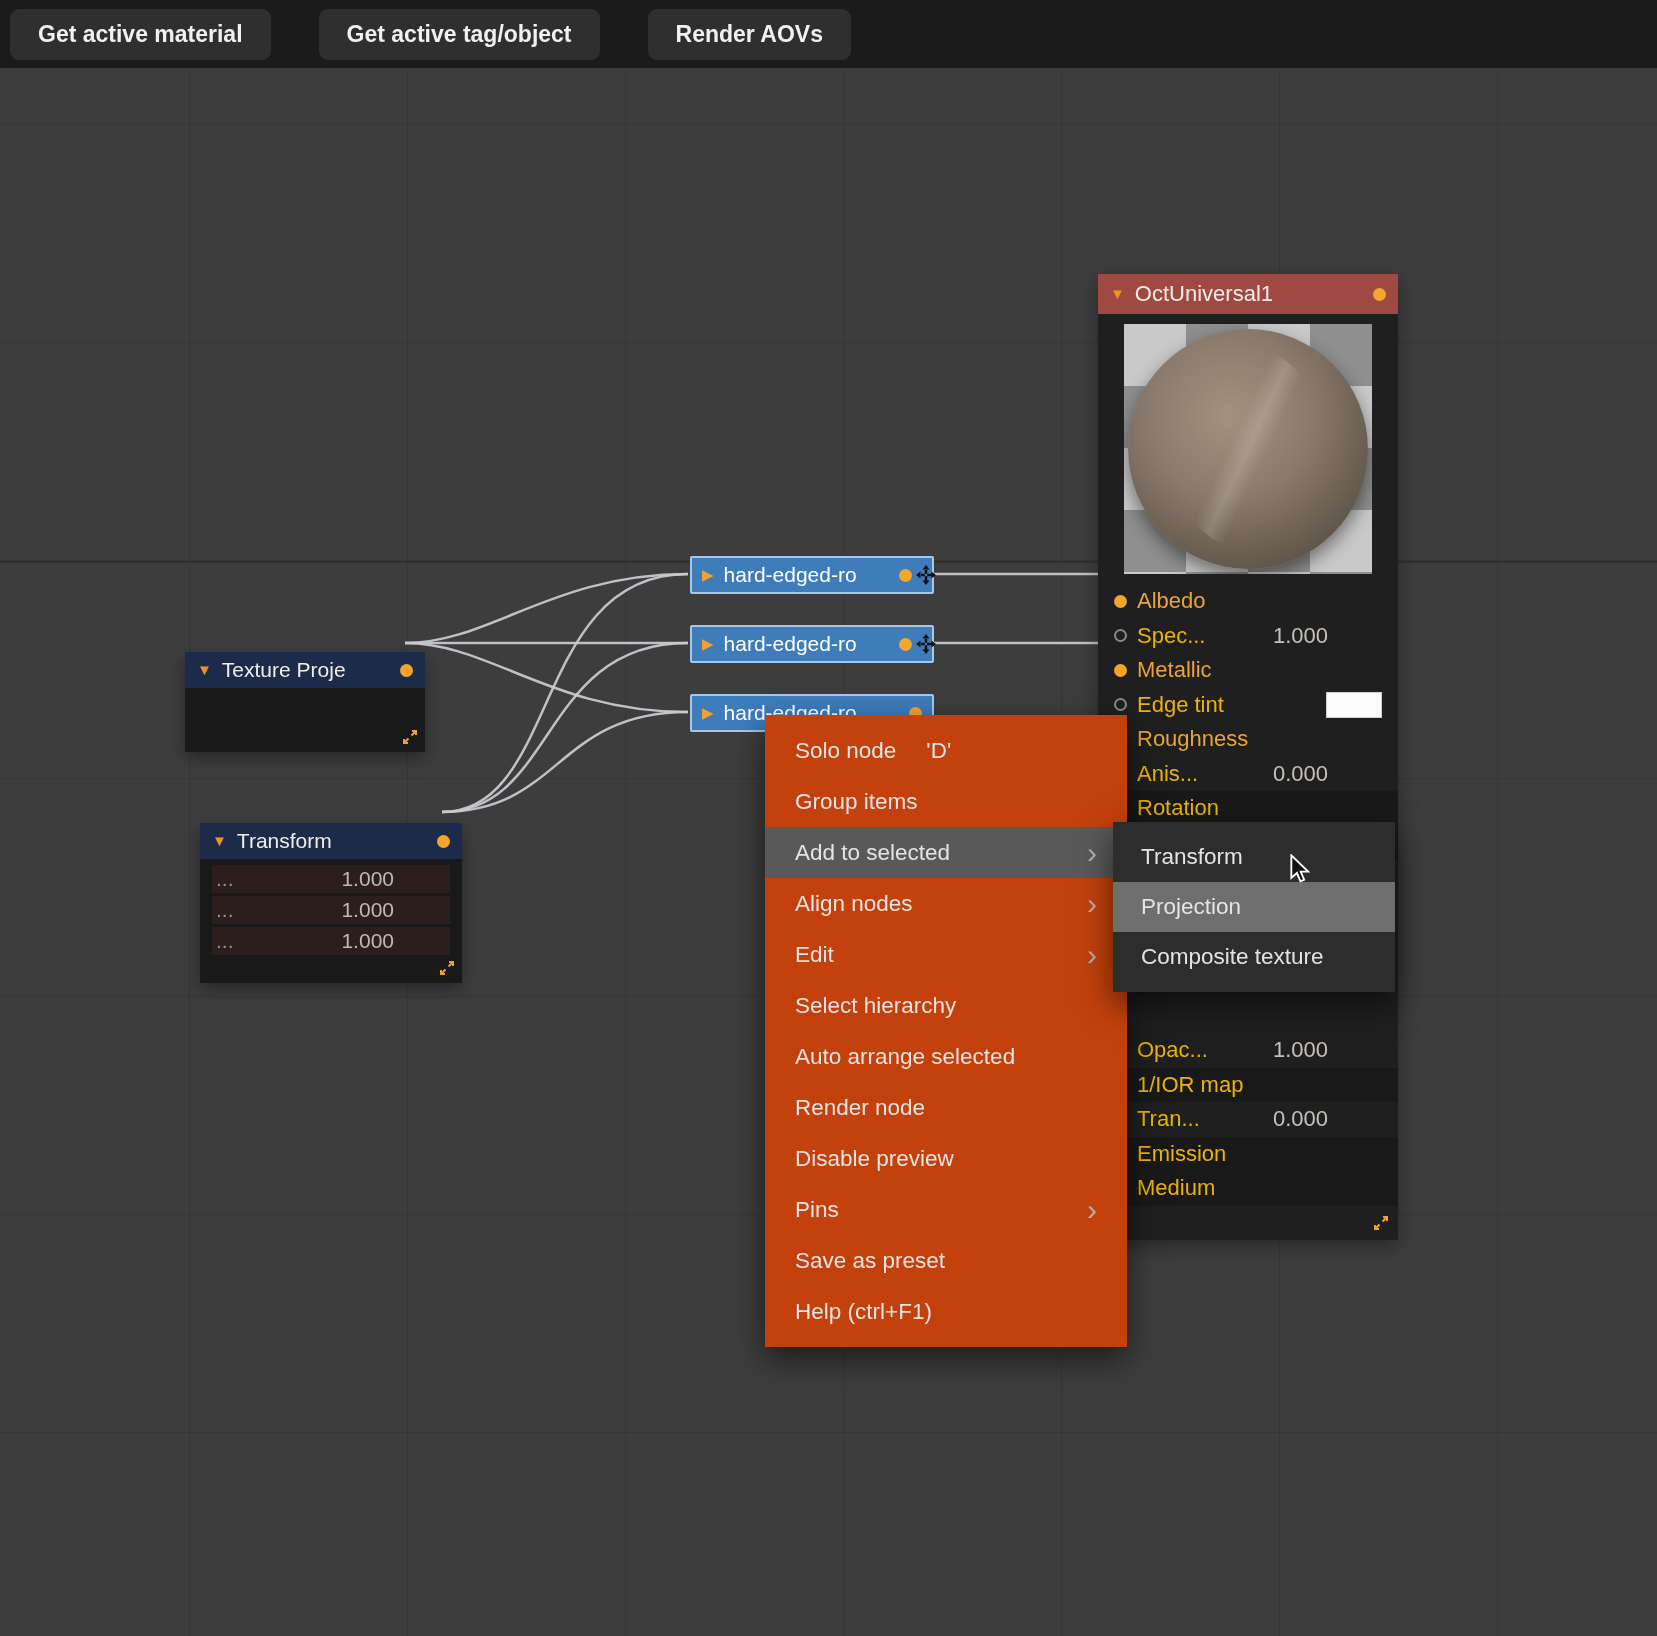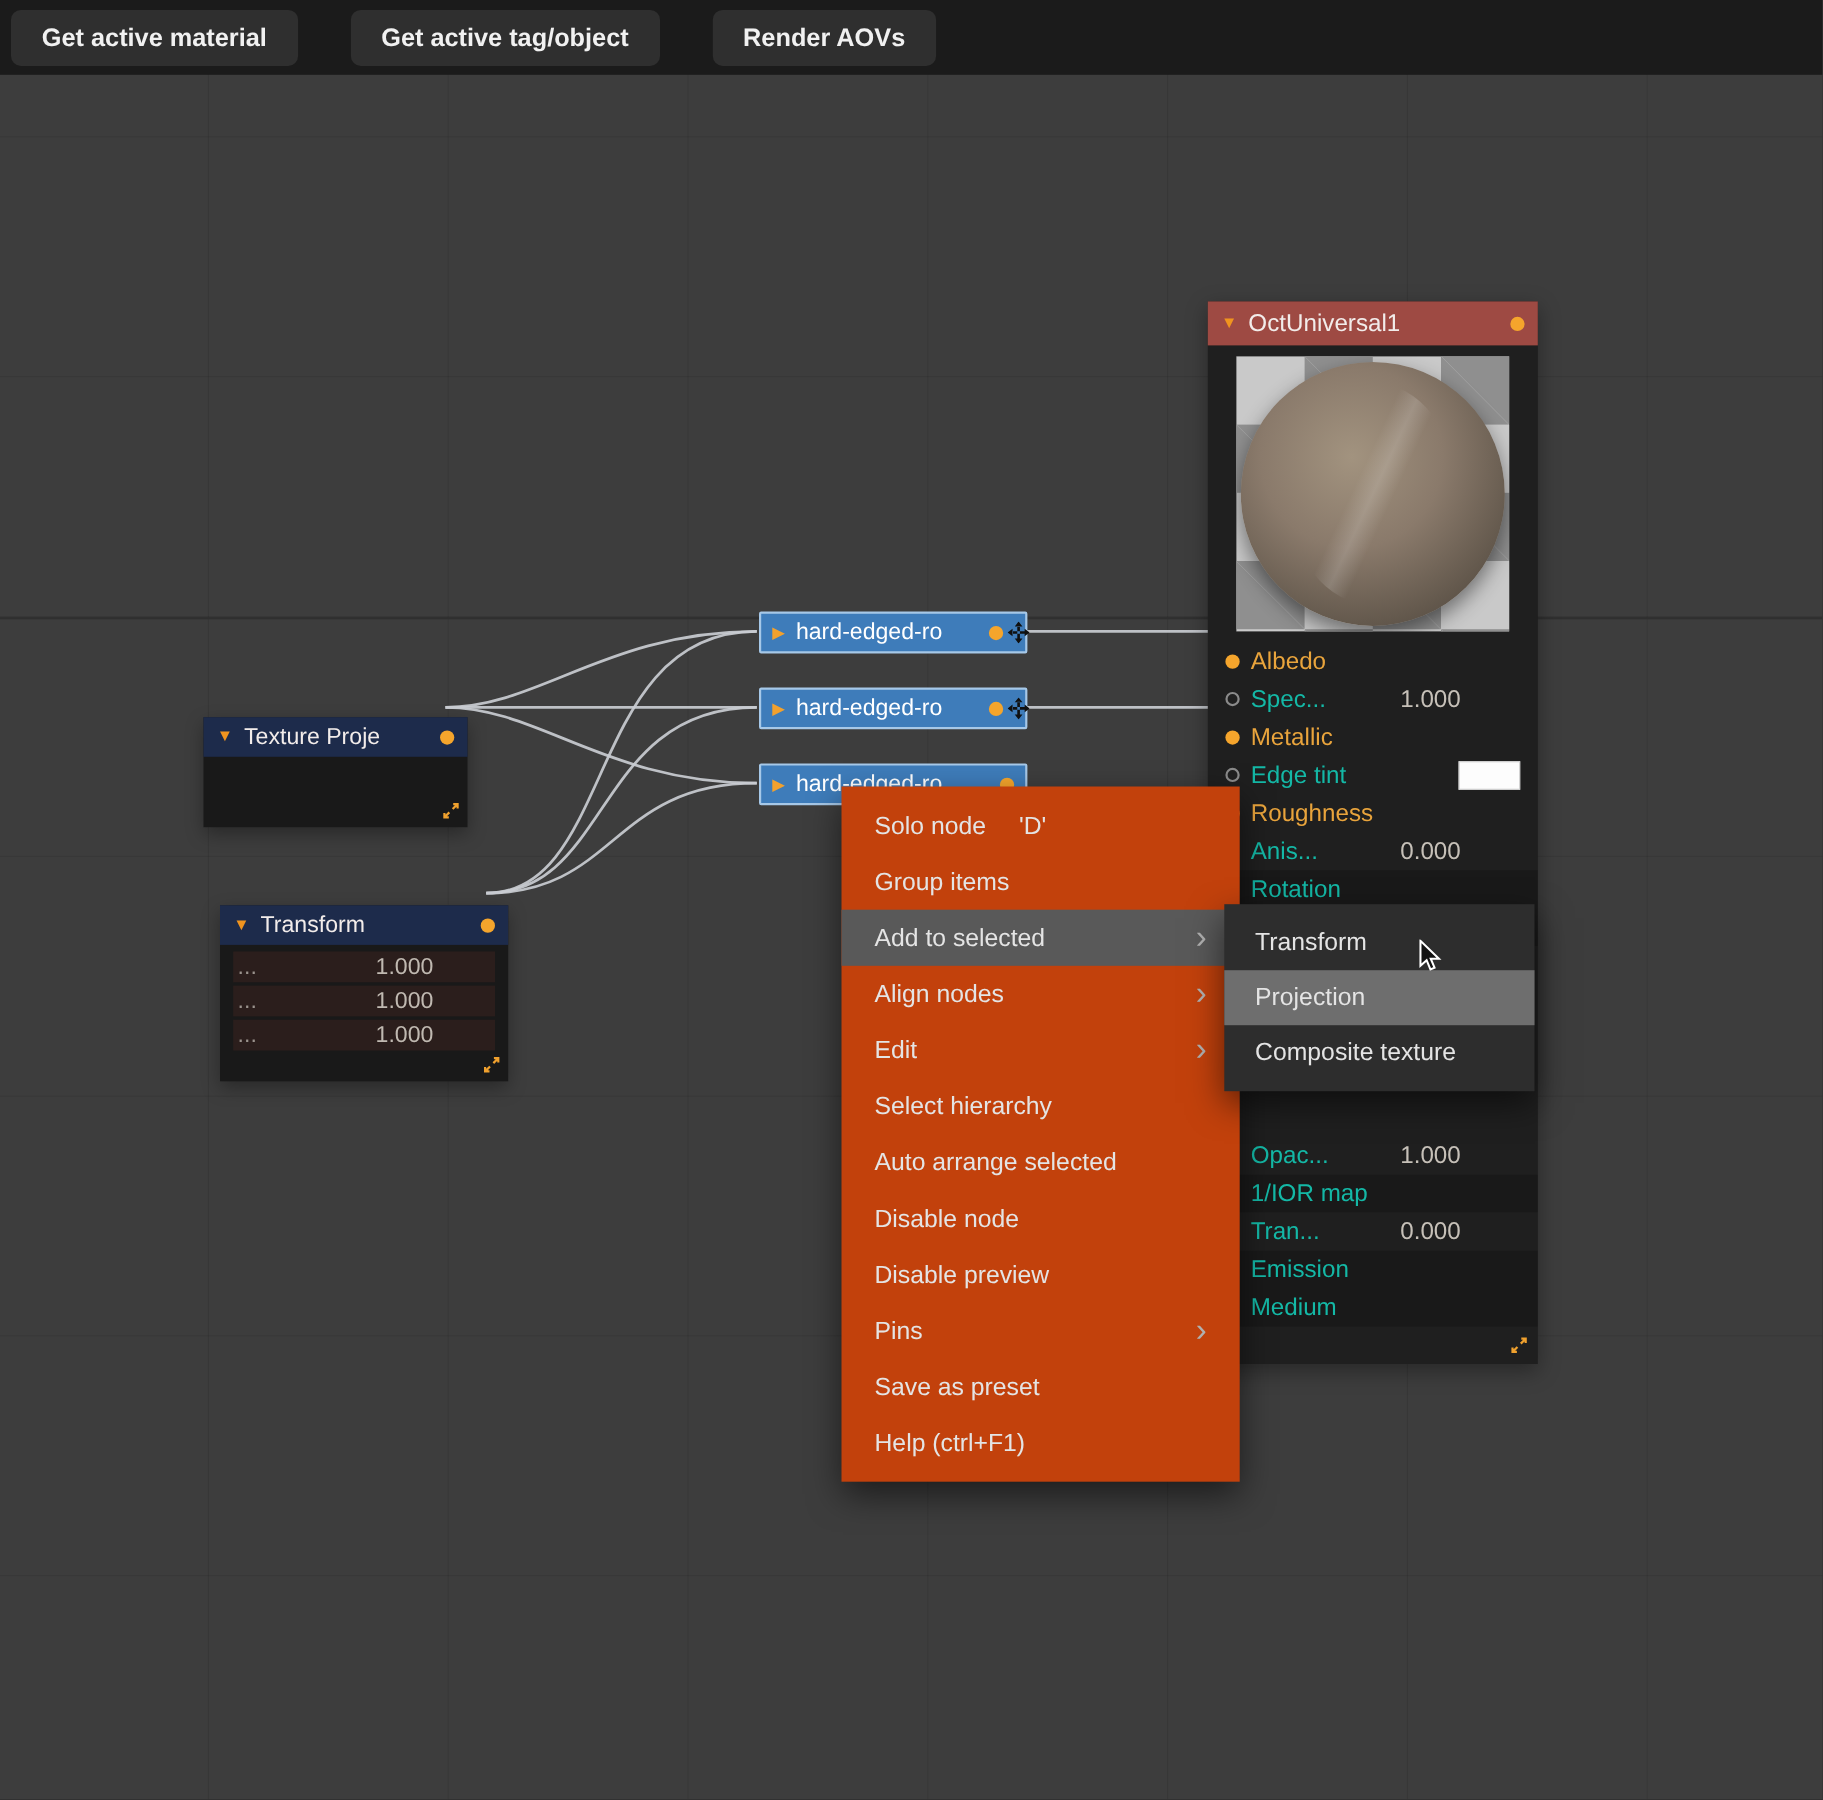--- a/index.html
+++ b/index.html
@@ -43,21 +43,21 @@
     background-size:124px 124px;background-position:0 0,62px 62px;overflow:hidden;}
   .sphere{position:absolute;left:4px;top:5px;width:240px;height:240px;border-radius:50%;
     background:radial-gradient(circle at 42% 36%, #a2937f 0%, #8a7a6b 40%, #655a4e 72%, #453d35 100%);
     box-shadow:0 8px 18px rgba(0,0,0,.45);}
   .sphere::after{content:"";position:absolute;left:18%;top:8%;width:64%;height:84%;border-radius:50%;
     background:linear-gradient(115deg, transparent 42%, rgba(255,255,255,.16) 50%, transparent 58%);}
   .pgroup{position:absolute;left:0;width:300px;}
   .pg1{top:310px;} .pg2{top:759px;}
   .prow{display:flex;align-items:center;height:34.5px;padding:0 16px;}
   .prow.shaded{background:rgba(0,0,0,0.18);}
-  .plabel{font-size:22px;color:#14b8a6;margin-left:10px;white-space:nowrap;}
+  .plabel{font-size:22px;color:#eab308;margin-left:10px;white-space:nowrap;}
   .prow.orange .plabel{color:#e9a43c;}
   .pspacer{width:13px;height:13px;flex:none;}
   .pvalue{font-size:22px;color:#c6c0b8;margin-left:auto;margin-right:54px;}
   .swatch{width:56px;height:26px;background:#fdfdfd;border:1px solid #cfcfcf;margin-left:auto;}
   .expand{position:absolute;}
   .unode .expand{right:8px;bottom:8px;}
 
   
   .bluenode{background:#191919;box-shadow:0 6px 16px rgba(0,0,0,.35);}
   .bluenode .nheader{background:#1d2b4b;height:36px;}
@@ -275,21 +275,21 @@
       <span>Edit</span>
       <span class="chev"></span>
     </div>
     <div class="mitem">
       <span>Select hierarchy</span>
     </div>
     <div class="mitem">
       <span>Auto arrange selected</span>
     </div>
     <div class="mitem">
-      <span>Disable node</span>
+      <span>Render node</span>
     </div>
     <div class="mitem">
       <span>Disable preview</span>
     </div>
     <div class="mitem">
       <span>Pins</span>
       <span class="chev"></span>
     </div>
     <div class="mitem">
       <span>Save as preset</span>

